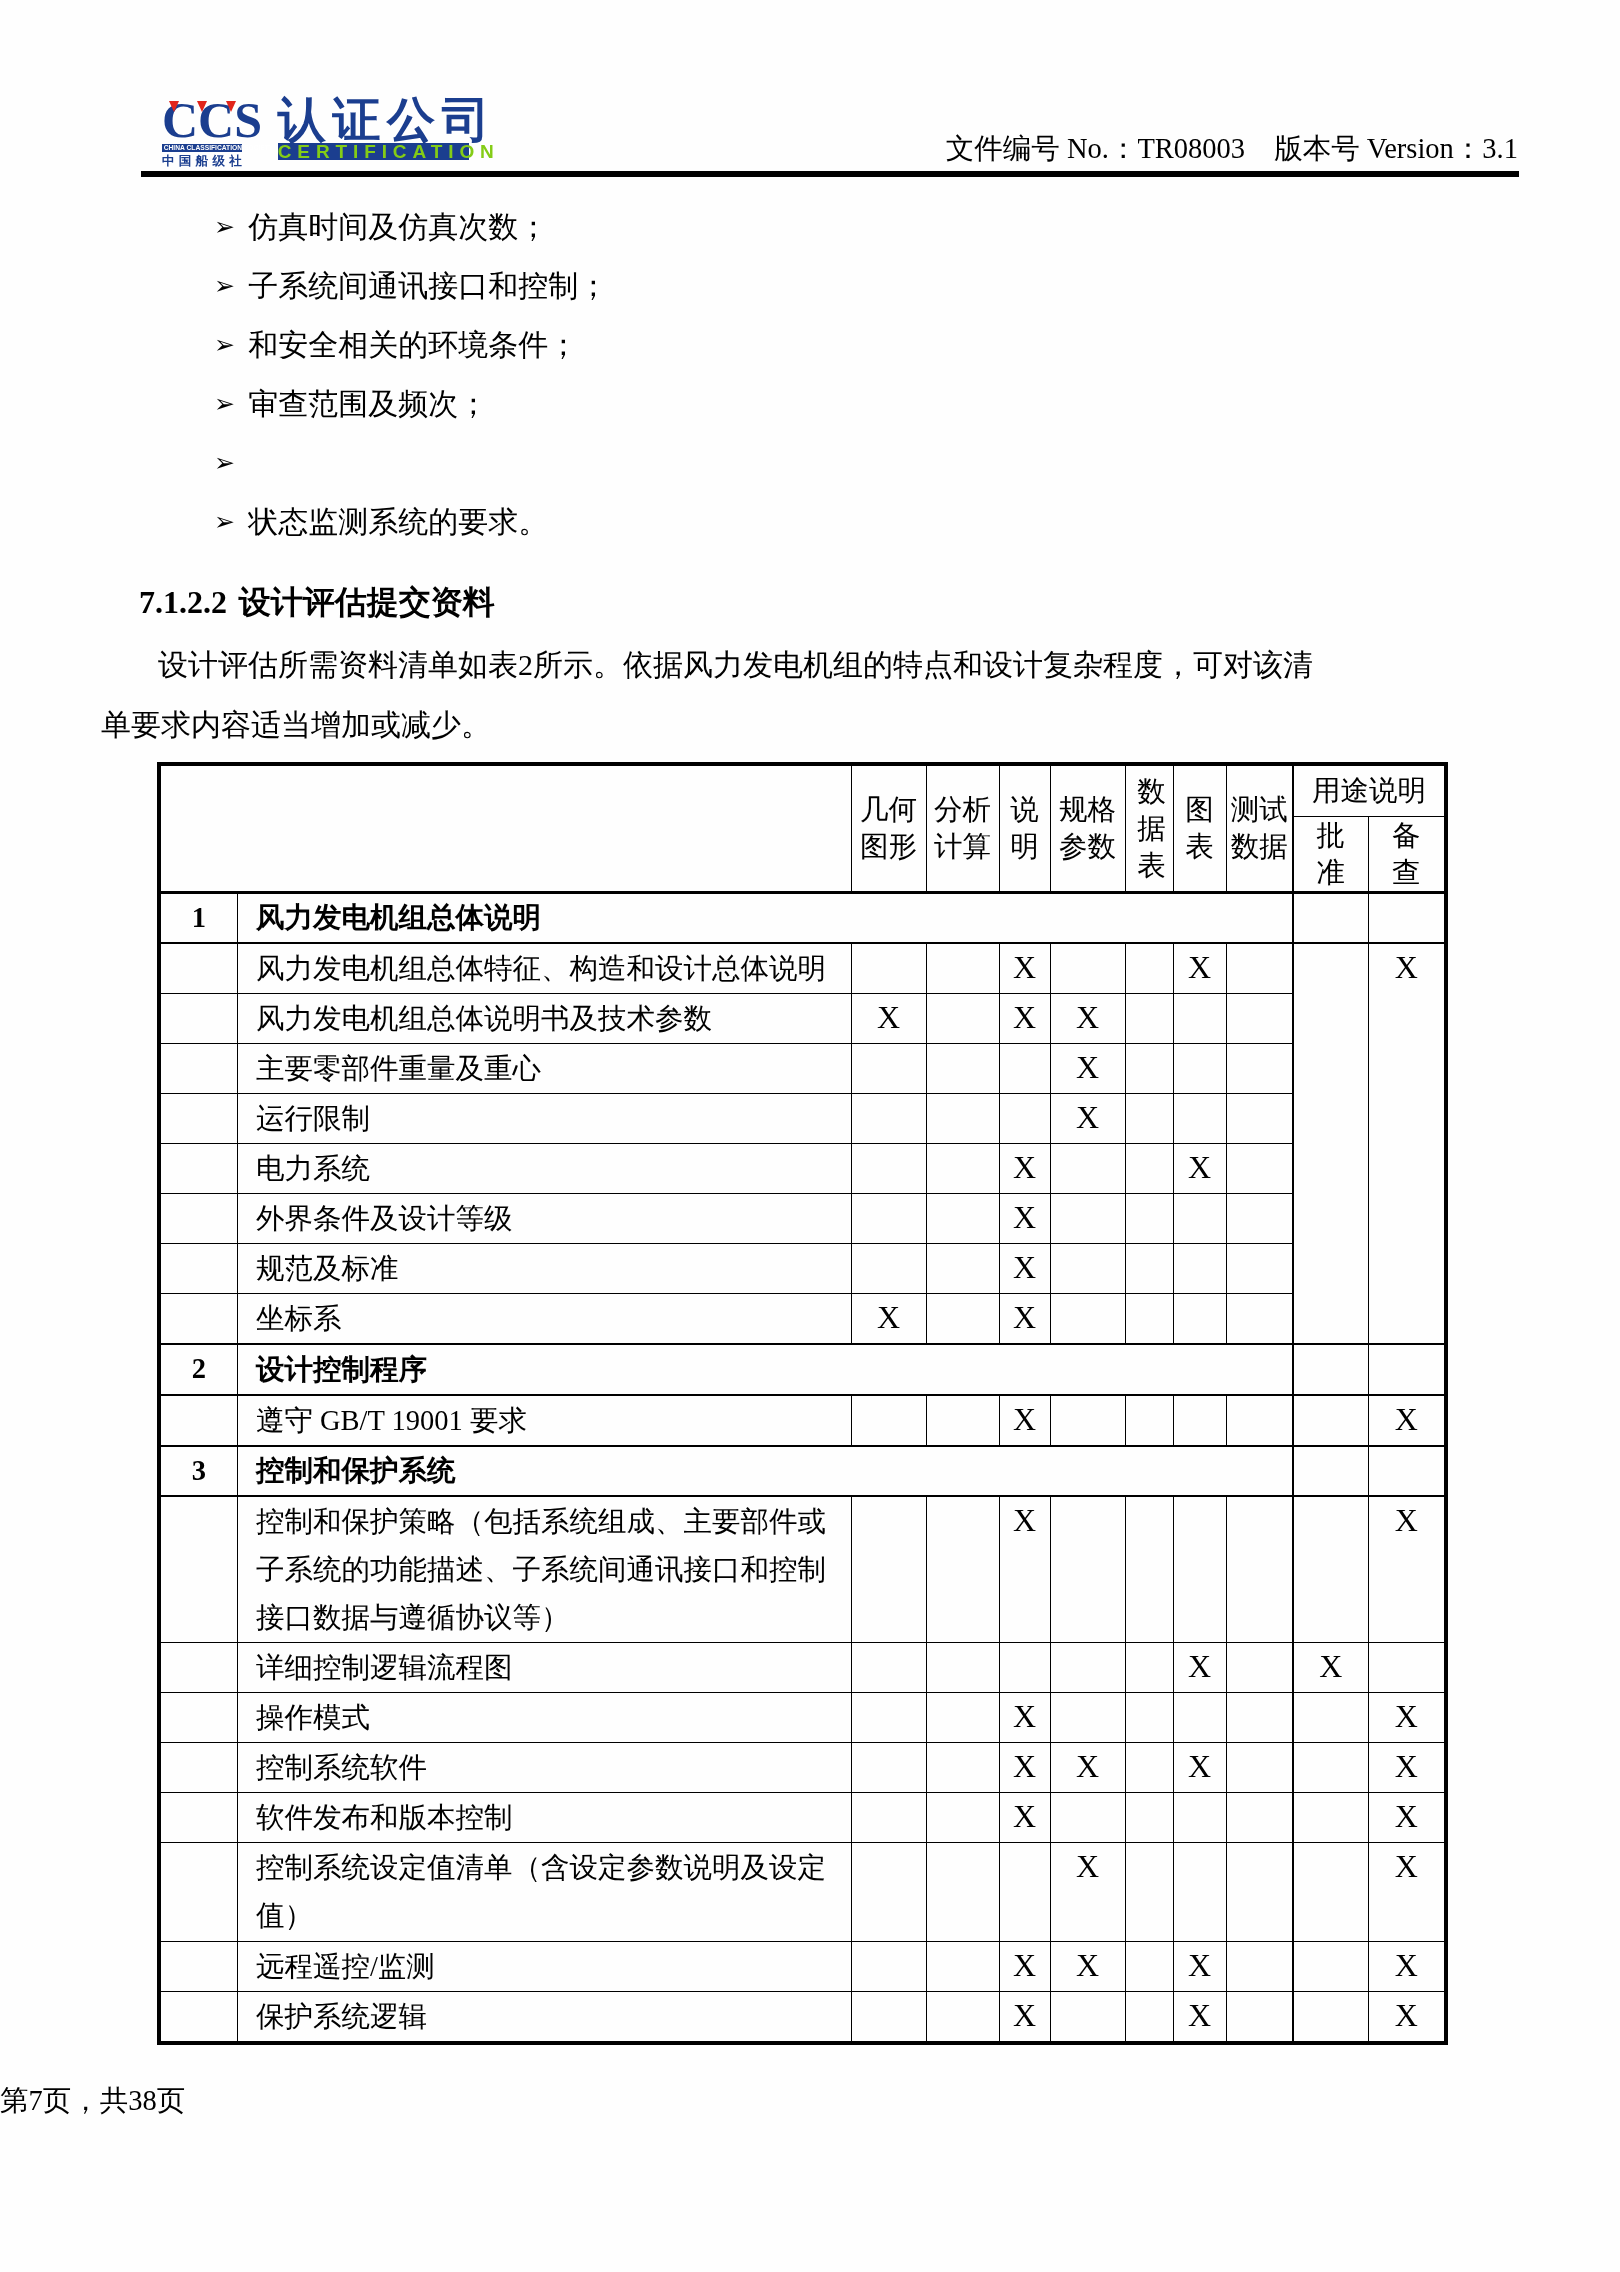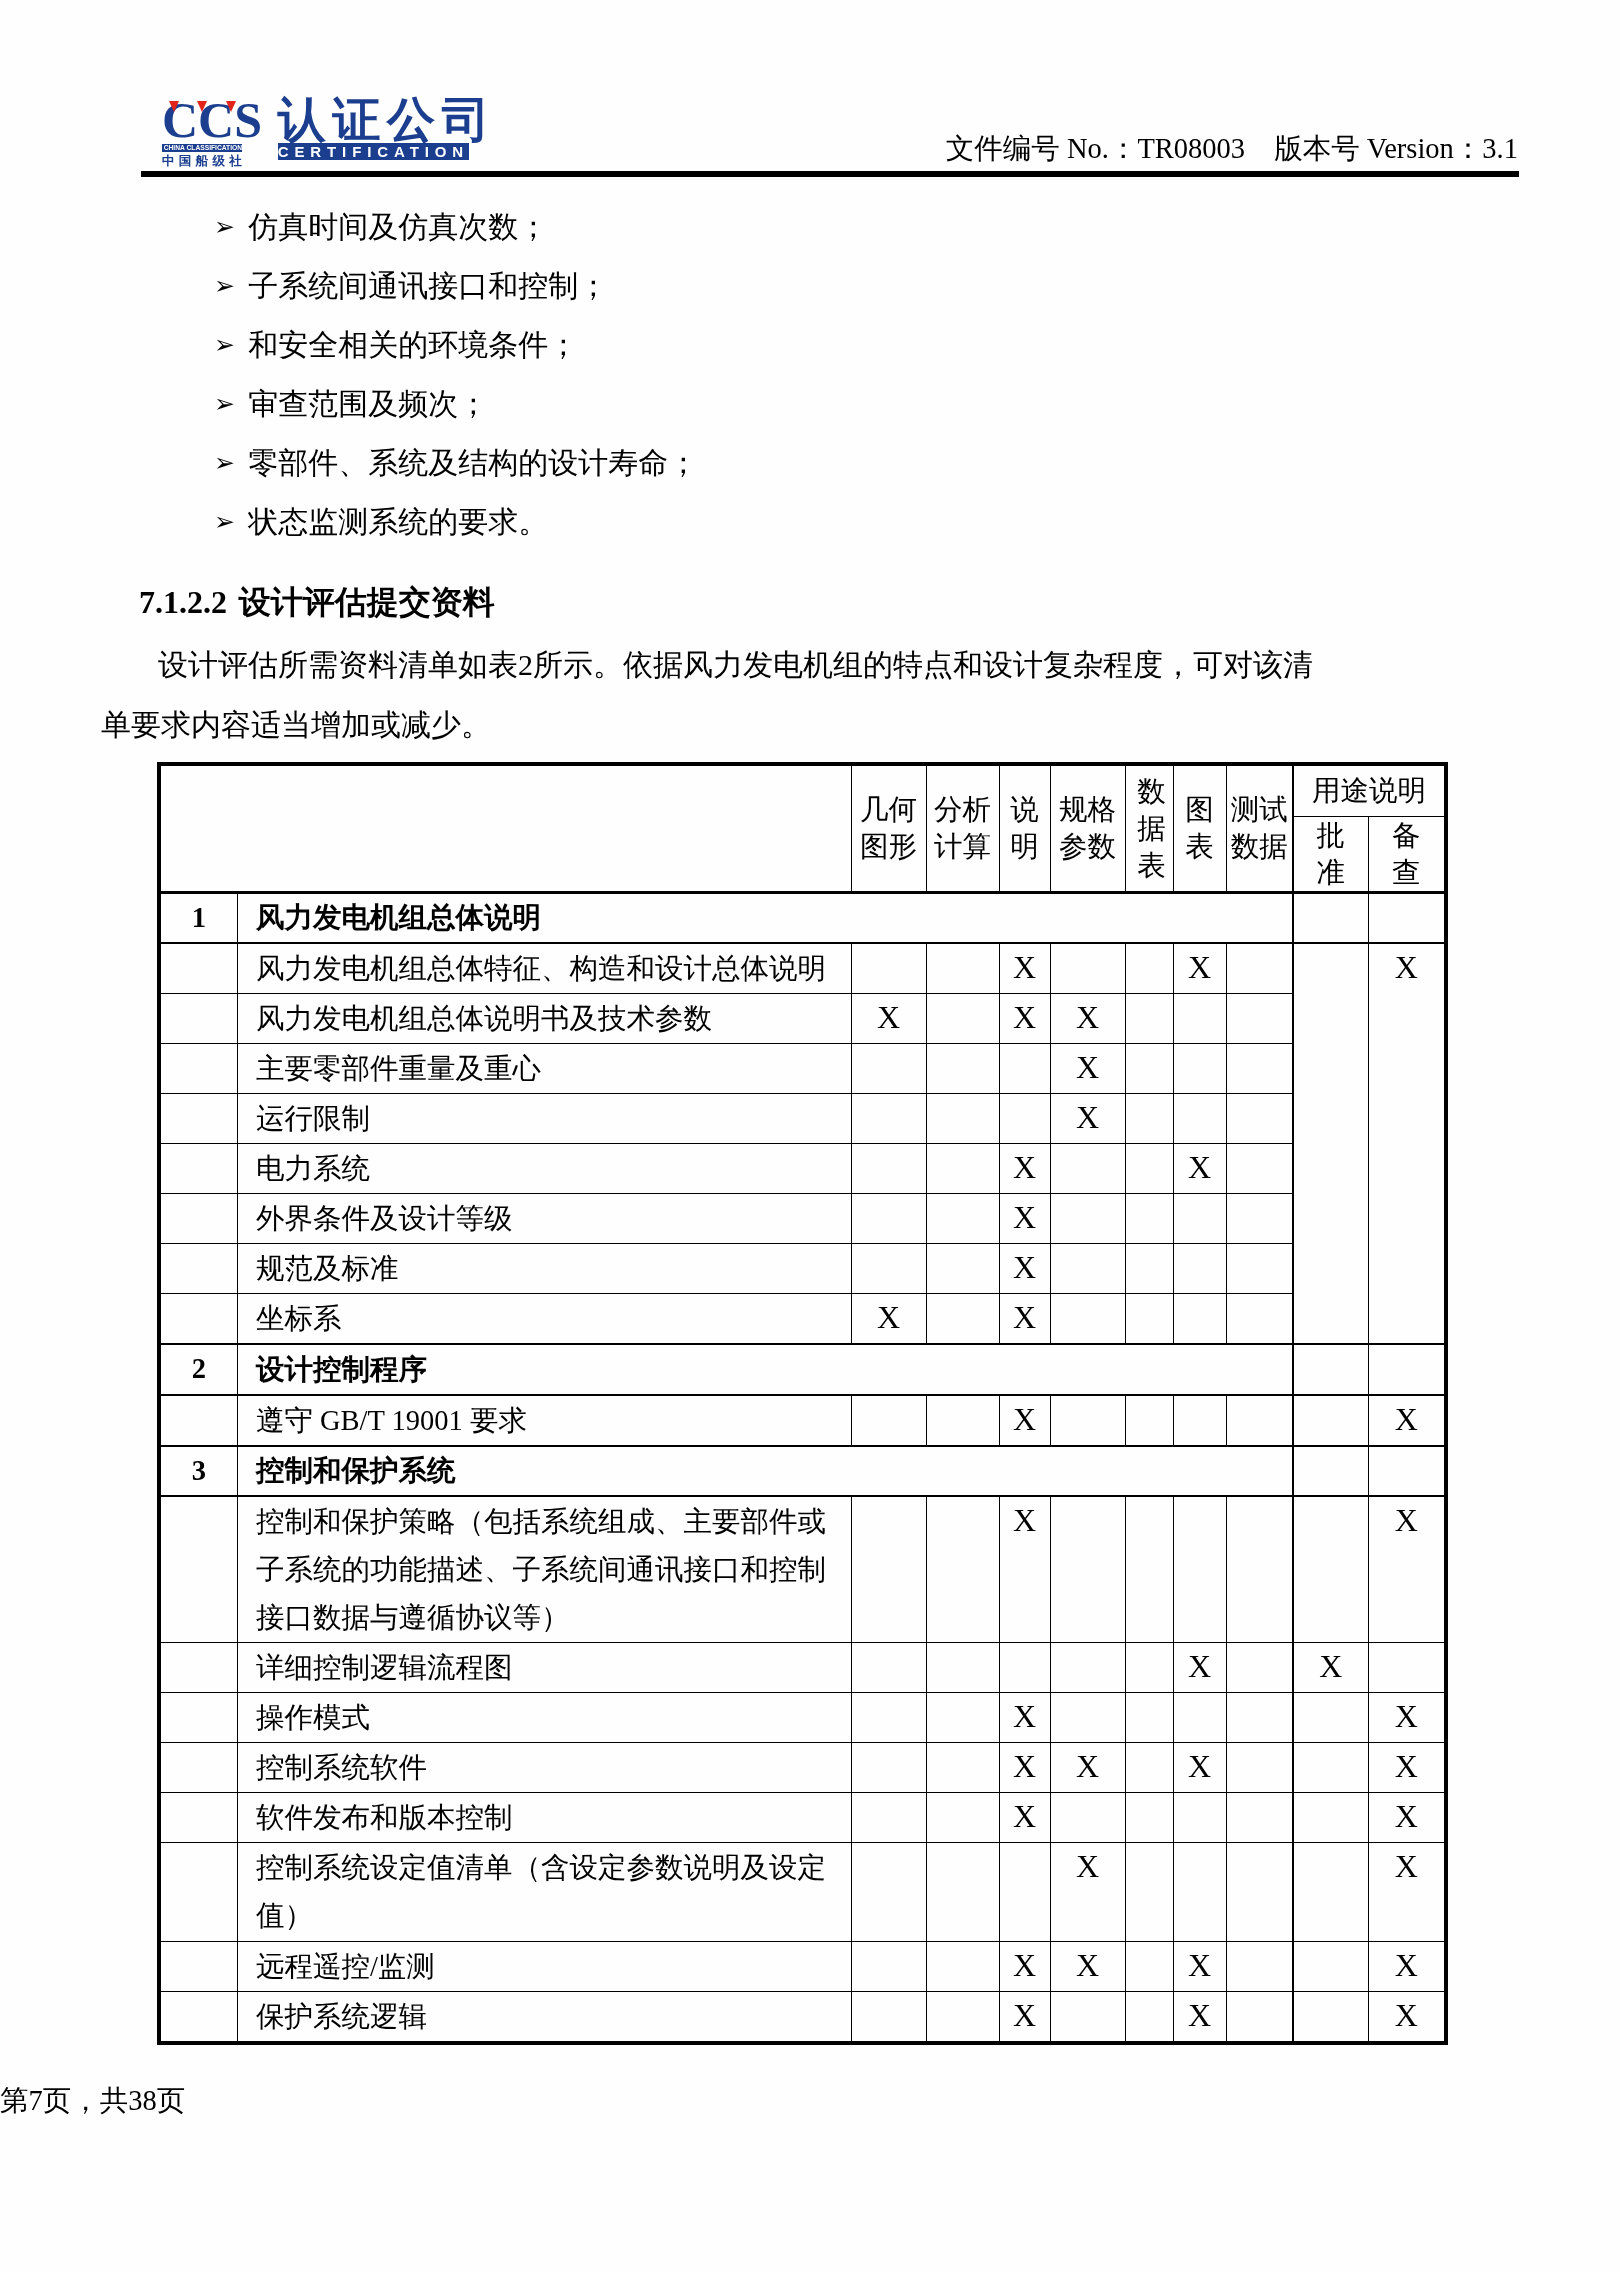--- a/index.html
+++ b/index.html
@@ -14,21 +14,21 @@
   .logo-left { position:relative; width:84px; }
   .ccs-word { font-family:"Liberation Serif",serif; font-weight:bold; font-size:50px; line-height:42px; letter-spacing:0px; color:var(--blue); }
   .red-notch { position:absolute; width:0; height:0; border-left:5.9px solid transparent; border-right:5.9px solid transparent; border-top:11px solid var(--red); }
   .rn1 { left:6.7px;  top:1.7px; }
   .rn2 { left:35px; top:1.7px; }
   .rn3 { left:64px; top:1.7px; }
   .soc-bar { margin-top:2.5px; background:var(--blue); color:#fff; font-family:"Liberation Sans",sans-serif; font-weight:bold; font-size:6.7px; line-height:8.4px; padding:0 1.7px; white-space:nowrap; width:80px; text-align:center; }
   .soc-cn { color:var(--blue); font-weight:bold; font-size:12.6px; letter-spacing:4.2px; margin-top:0.8px; white-space:nowrap; }
   .logo-right { margin-left:11.7px; }
   .rzgs { color:var(--blue); font-weight:bold; font-size:48px; line-height:42px; letter-spacing:6.7px; white-space:nowrap;text-align:center; }
-  .cert-bar { margin-top:1.7px; background:var(--blue); color:#ffffff; font-family:"Liberation Sans",sans-serif; font-weight:bold; font-size:15px; line-height:17.6px; letter-spacing:5.9px; text-align:center; width:191px; }
+  .cert-bar { margin-top:1.7px; background:var(--blue); color:#84cc16; font-family:"Liberation Sans",sans-serif; font-weight:bold; font-size:19px; line-height:17.6px; letter-spacing:5.9px; text-align:center; width:191px; }
   .doc-id { position:absolute; top:130px; right:103px; font-size:28.5px; white-space:nowrap; }
   .doc-id span { margin-left:22px; }
   .doc-id span:first-child { margin-left:0;margin-top:12px; }
   .head-rule { position:absolute; left:141px; top:171px; width:1378px; height:5.9px; background:#000; }
   
   .content { position:absolute; left:101px; top:208px; width:1417px; }
   .bullet { display:flex; align-items:flex-start; height:59px; padding-left:113px; font-size:30px; line-height:37px; }
   .bullet .mk { font-family:"DejaVu Sans",sans-serif; font-size:25px; line-height:37px; margin-right:13.4px; }
   .h-title { margin-top:21px; padding-left:38px; font-size:32px; font-weight:bold; line-height:39px; }
   .h-title .sp { margin-right:11.7px; }
@@ -97,21 +97,20 @@
       <div class="bullet">
           <span class="mk">➢</span>
           <span>和安全相关的环境条件；</span>
         </div>
       <div class="bullet">
           <span class="mk">➢</span>
           <span>审查范围及频次；</span>
         </div>
       <div class="bullet">
           <span class="mk">➢</span>
-          <span>零部件、系统及结构的设计寿命；</span>
         </div>
       <div class="bullet">
           <span class="mk">➢</span>
           <span>状态监测系统的要求。</span>
         </div>
     </div>
 
     <div class="h-title">
       <span class="sp">7.1.2.2</span><span>设计评估提交资料</span>
     </div>

